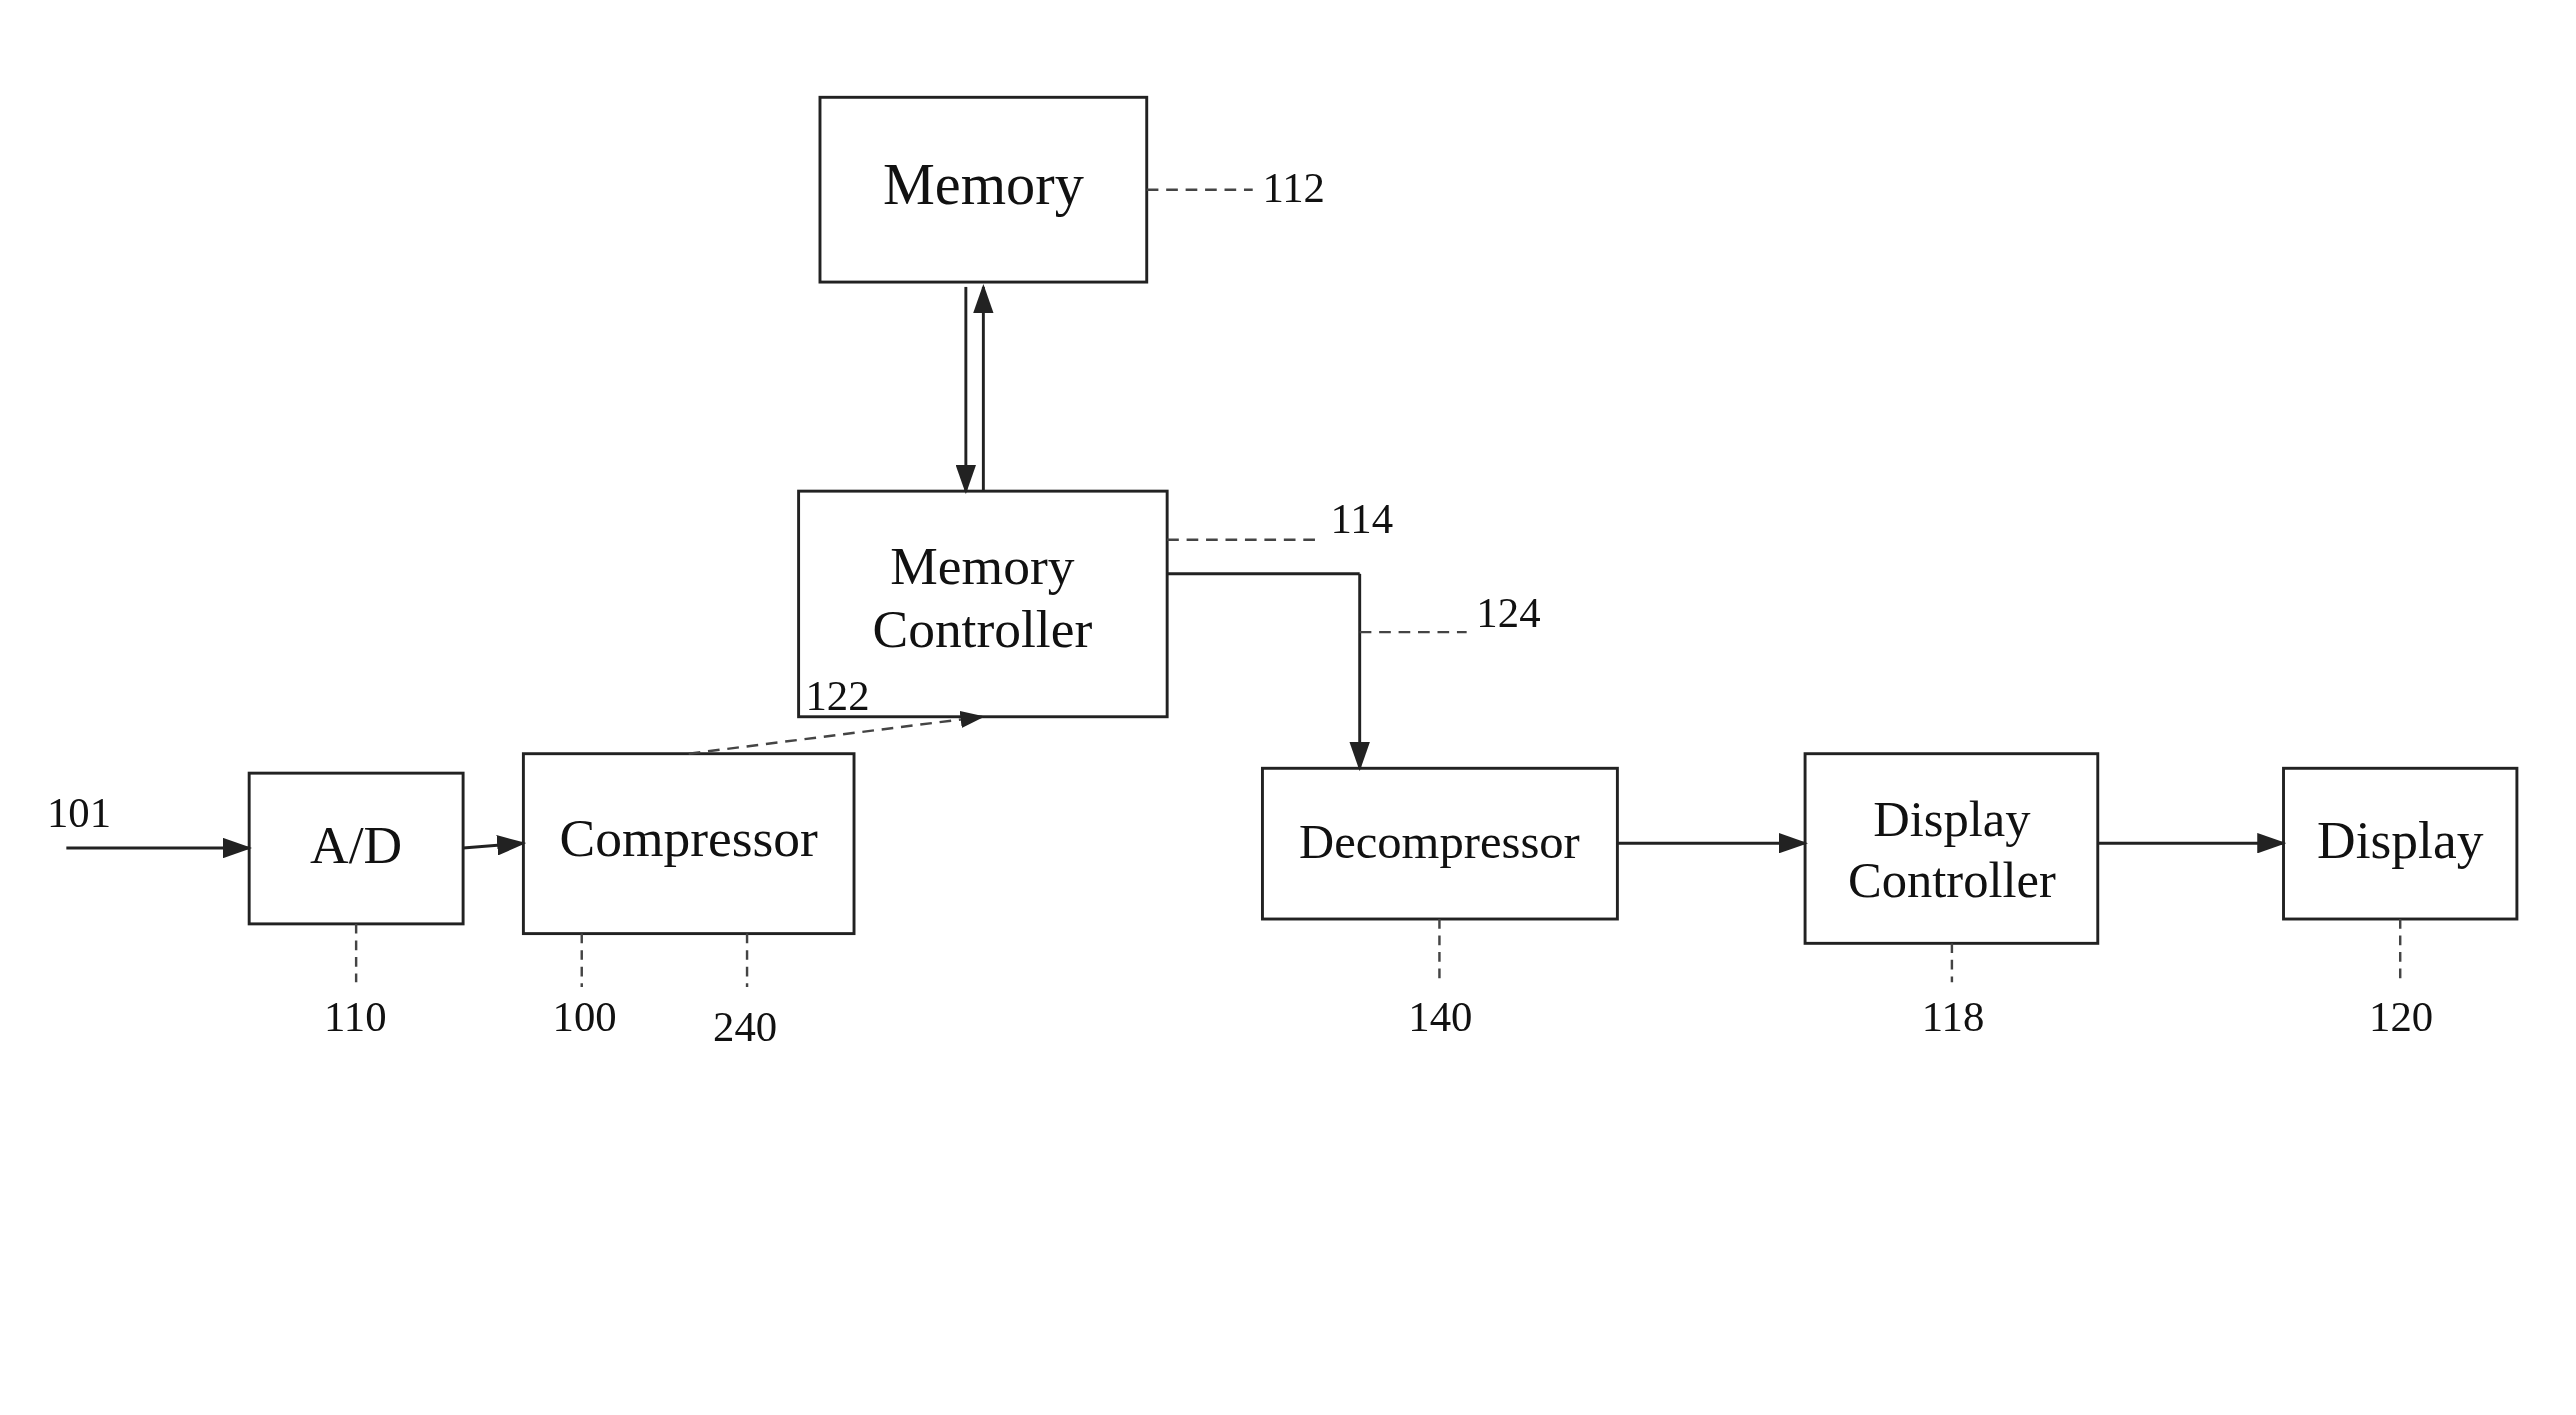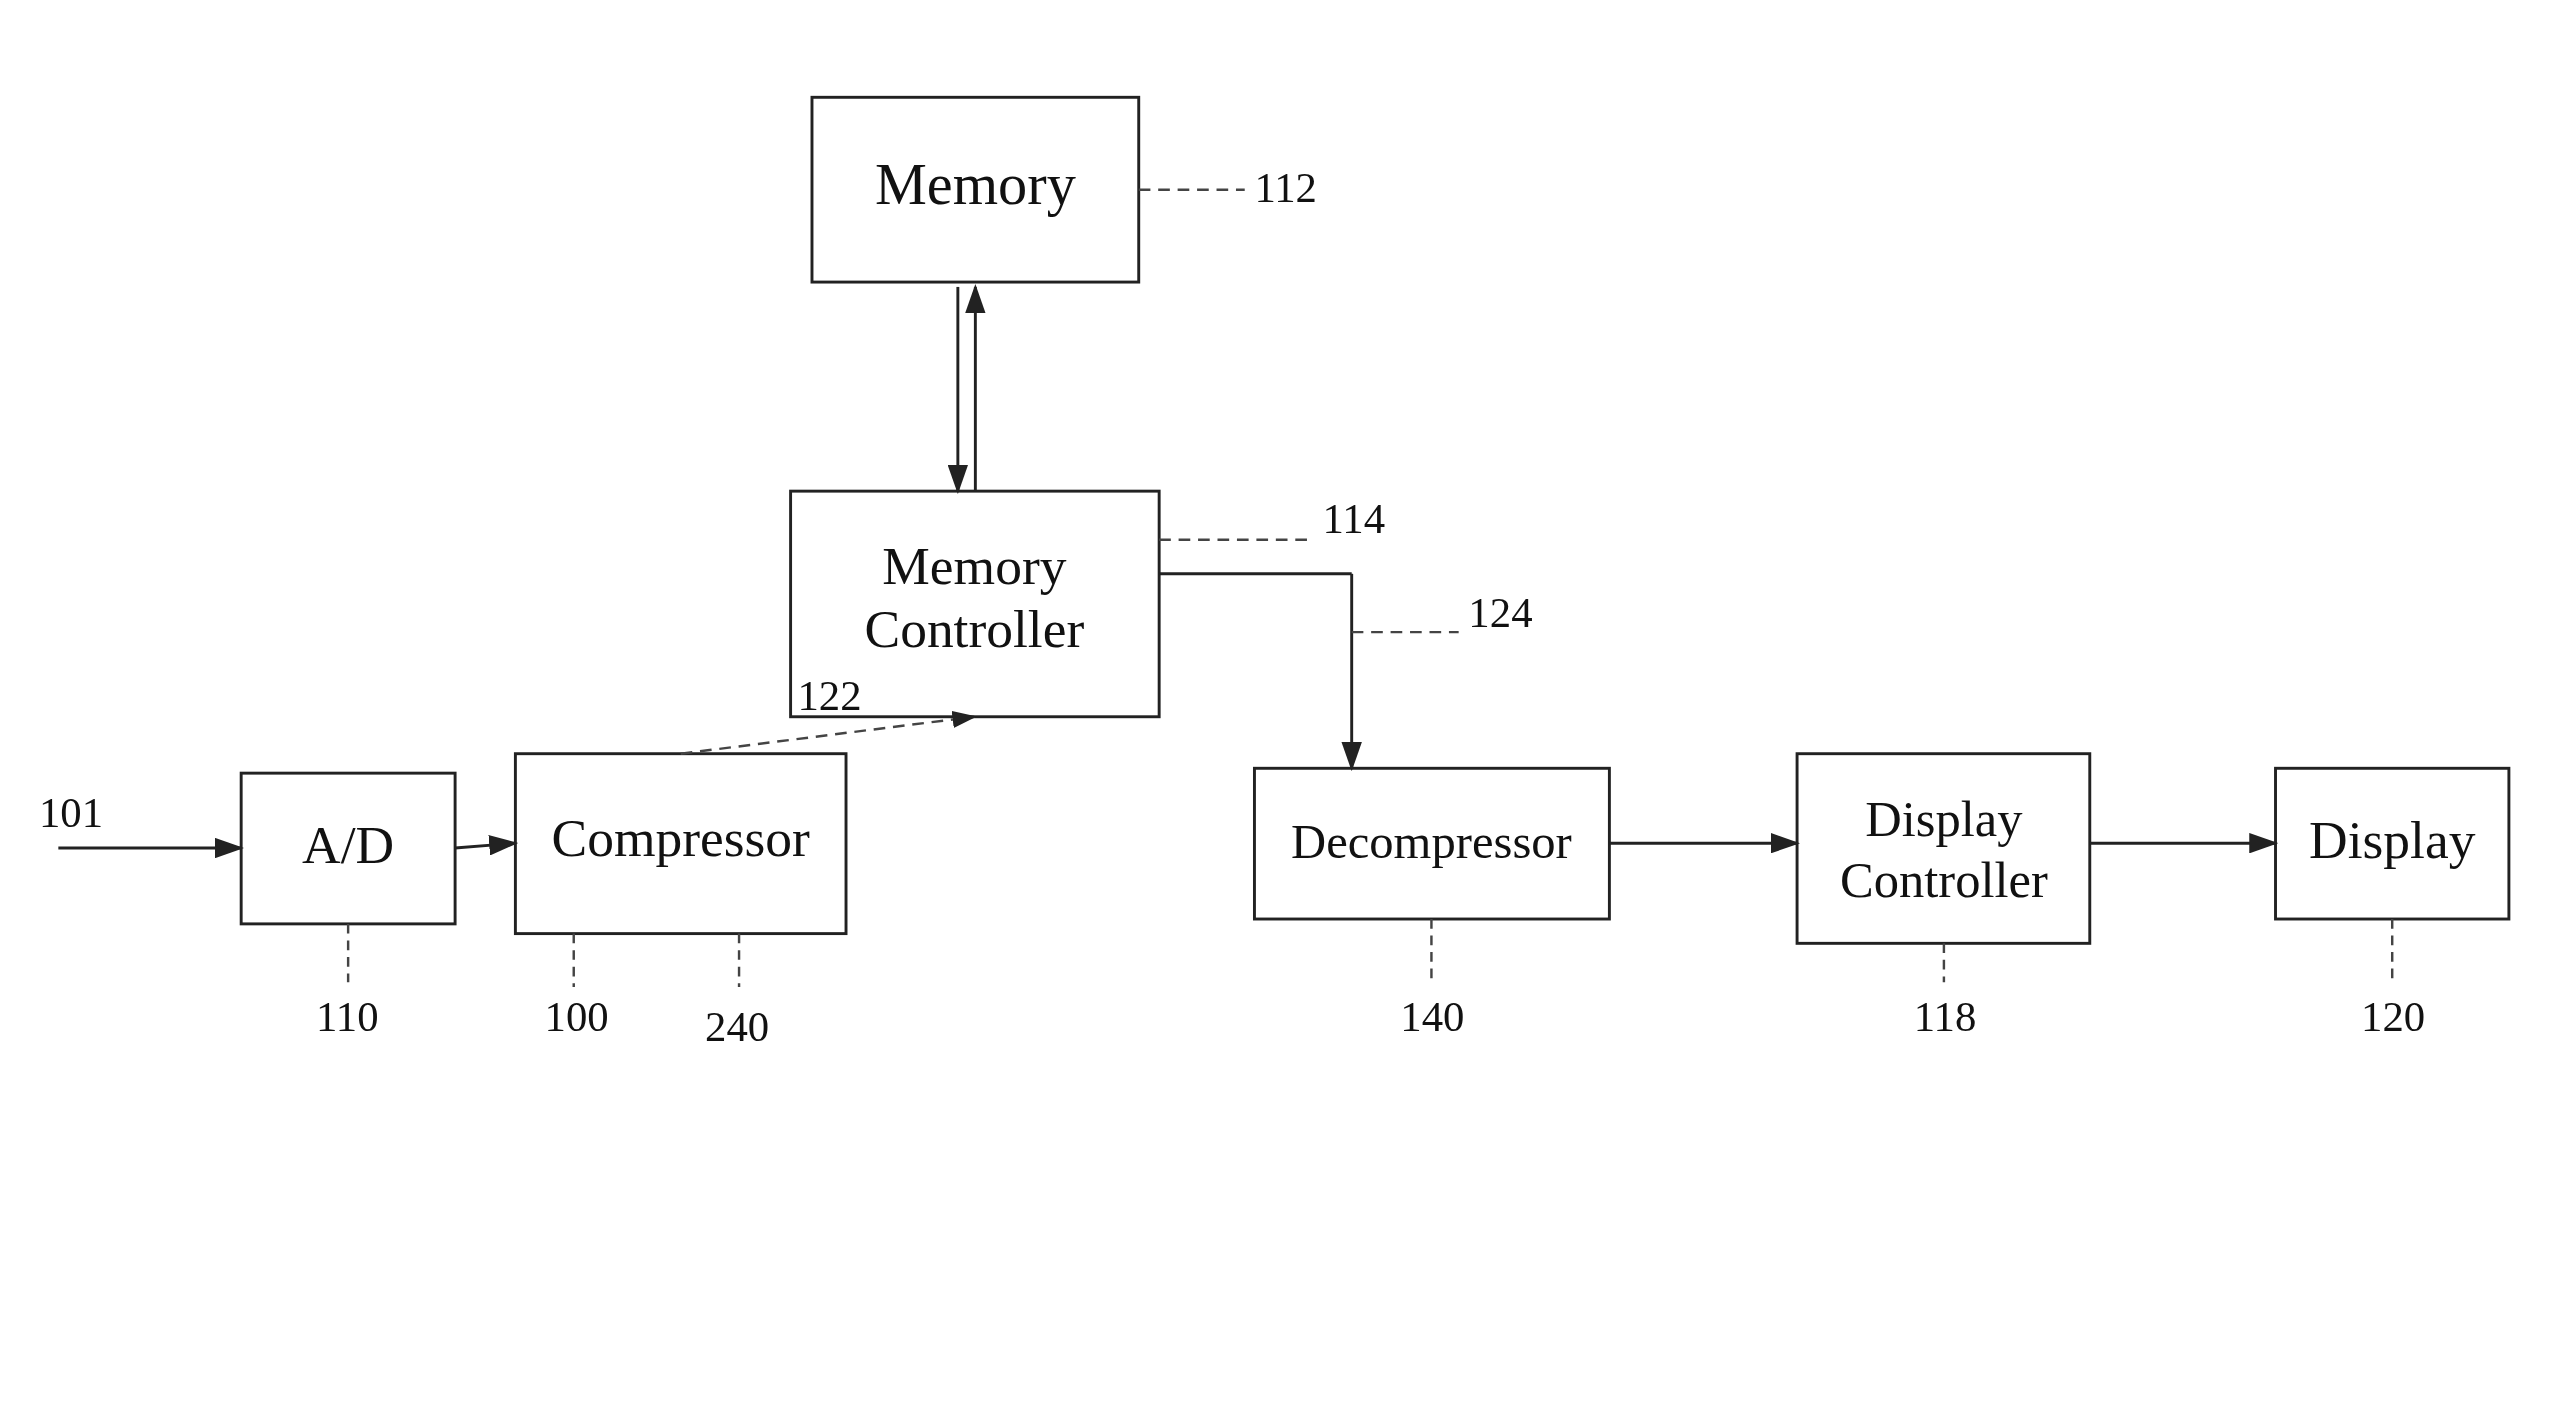--- a/index.html
+++ b/index.html
@@ -6,21 +6,21 @@
     body {
       background: #ffffff;
       width: 2576px;
       height: 1416px;
       font-family: 'Times New Roman', Times, serif;
       position: relative;
       overflow: hidden;
     }
     .diagram-container {
       position: absolute;
-      top: 0; left: 0;
+      top: 0; left: 8px;
       width: 2044px;
       height: 1416px;
     }
     svg {
       position: absolute;
       top: 0; left: 0;
       width: 2576px;
       height: 1416px;
     }
   </style>

